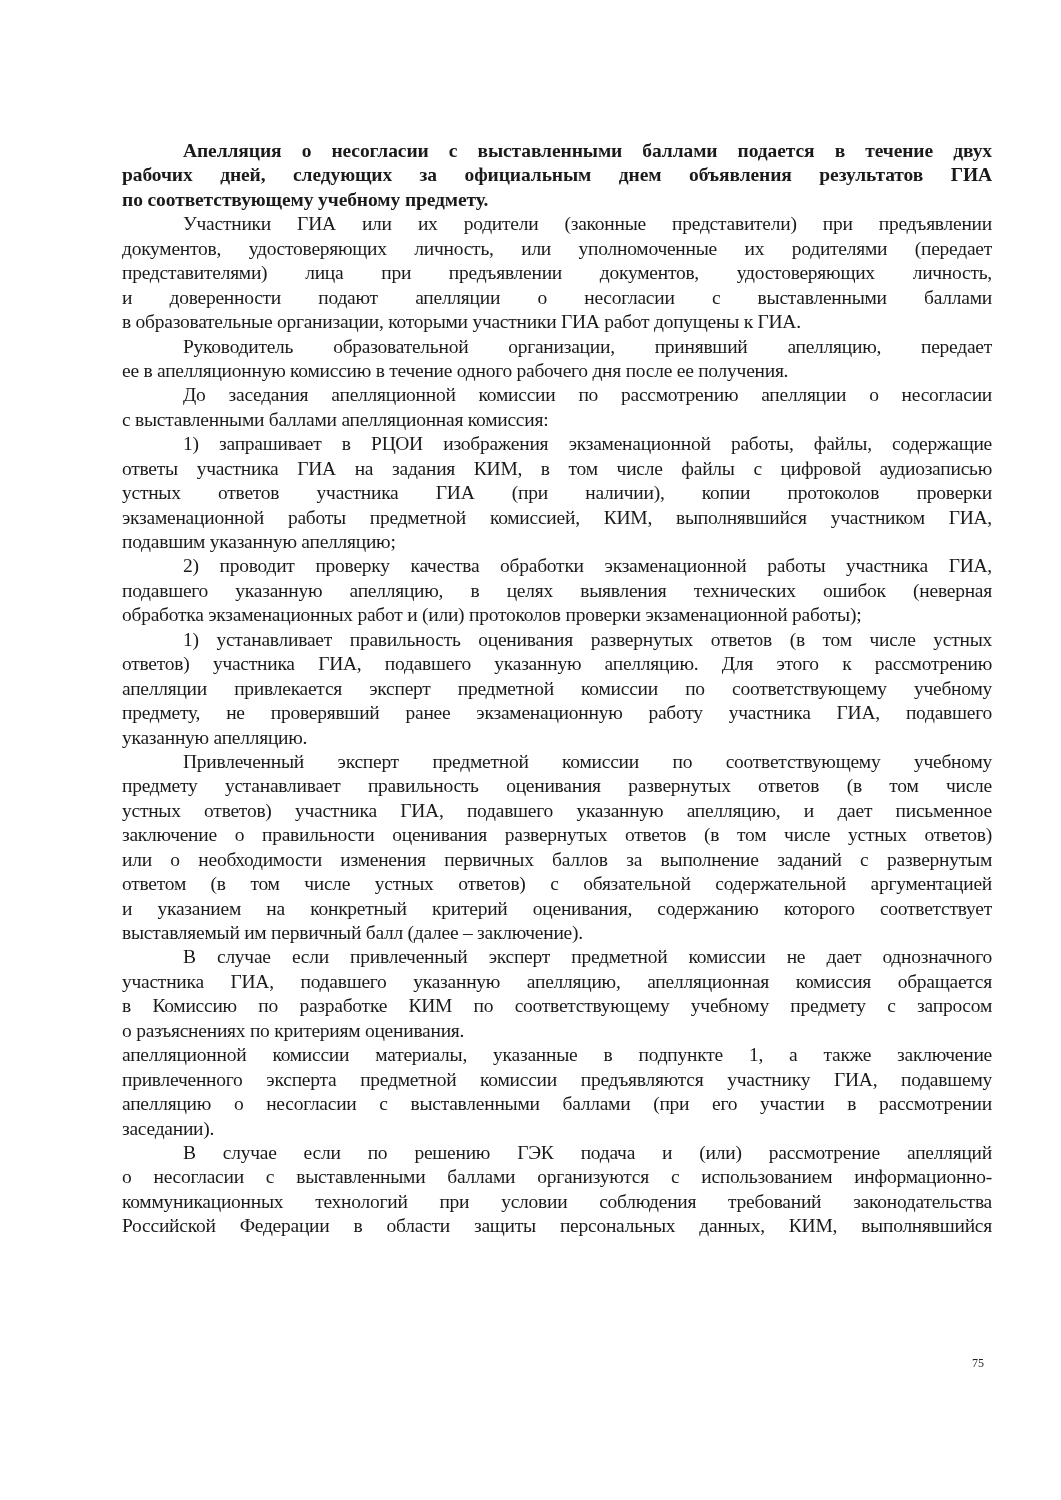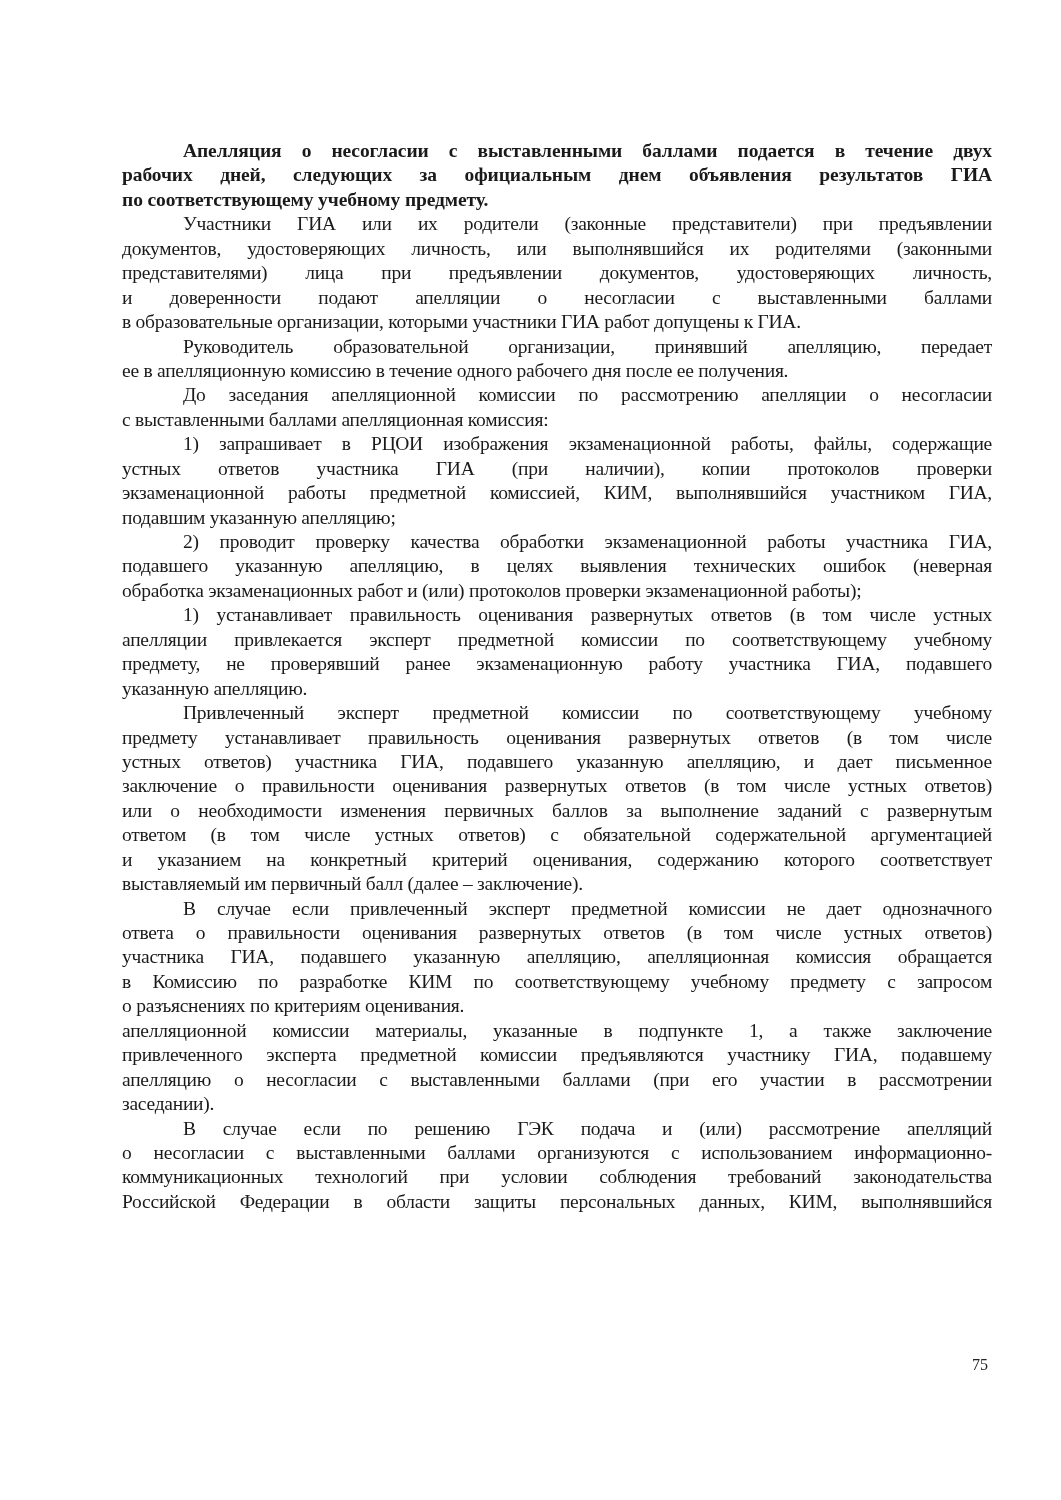--- a/index.html
+++ b/index.html
@@ -11,78 +11,79 @@
   .para { margin: 0; }
   .line {
     display: block; height: 24.45px; line-height: 24.45px; font-size: 19.5px;
     white-space: nowrap; text-align: justify; text-align-last: justify;
     transform-origin: left center; letter-spacing: -0.25px;
   }
   .line.last { text-align-last: left; }
   .line.indent { padding-left: 61px; }
   .bold .line { font-weight: bold; letter-spacing: -0.1px; }
   .page-number {
-    position: absolute; left: 972px; top: 1356px; font-size: 16px; color: #222;
+    position: absolute; left: 972px; top: 1356px; font-size: 12px; color: #222;
     font-family: "Liberation Serif", serif;
   }
 </style>
 </head>
 <body>
 
 <div class="page" id="page">
     <div class="para bold">
       <span class="line indent">Апелляция о несогласии с выставленными баллами подается в течение двух</span>
       <span class="line">рабочих дней, следующих за официальным днем объявления результатов ГИА</span>
       <span class="line last">по соответствующему учебному предмету.</span>
     </div>
     <div class="para">
       <span class="line indent">Участники ГИА или их родители (законные представители) при предъявлении</span>
-      <span class="line">документов, удостоверяющих личность, или выполнявшийся их родителями (законными</span>
+      <span class="line">документов, удостоверяющих личность, или уполномоченные их родителями (передает</span>
       <span class="line">представителями) лица при предъявлении документов, удостоверяющих личность,</span>
       <span class="line">и доверенности подают апелляции о несогласии с выставленными баллами</span>
       <span class="line last">в образовательные организации, которыми участники ГИА работ допущены к ГИА.</span>
     </div>
     <div class="para">
       <span class="line indent">Руководитель образовательной организации, принявший апелляцию, передает</span>
       <span class="line last">ее в апелляционную комиссию в течение одного рабочего дня после ее получения.</span>
     </div>
     <div class="para">
       <span class="line indent">До заседания апелляционной комиссии по рассмотрению апелляции о несогласии</span>
       <span class="line last">с выставленными баллами апелляционная комиссия:</span>
     </div>
     <div class="para">
       <span class="line indent">1) запрашивает в РЦОИ изображения экзаменационной работы, файлы, содержащие</span>
+      <span class="line">ответы участника ГИА на задания КИМ, в том числе файлы с цифровой аудиозаписью</span>
       <span class="line">устных ответов участника ГИА (при наличии), копии протоколов проверки</span>
       <span class="line">экзаменационной работы предметной комиссией, КИМ, выполнявшийся участником ГИА,</span>
       <span class="line last">подавшим указанную апелляцию;</span>
     </div>
     <div class="para">
       <span class="line indent">2) проводит проверку качества обработки экзаменационной работы участника ГИА,</span>
       <span class="line">подавшего указанную апелляцию, в целях выявления технических ошибок (неверная</span>
       <span class="line last">обработка экзаменационных работ и (или) протоколов проверки экзаменационной работы);</span>
     </div>
     <div class="para">
       <span class="line indent">1) устанавливает правильность оценивания развернутых ответов (в том числе устных</span>
+      <span class="line">ответов) участника ГИА, подавшего указанную апелляцию. Для этого к рассмотрению</span>
       <span class="line">апелляции привлекается эксперт предметной комиссии по соответствующему учебному</span>
       <span class="line">предмету, не проверявший ранее экзаменационную работу участника ГИА, подавшего</span>
       <span class="line last">указанную апелляцию.</span>
     </div>
     <div class="para">
       <span class="line indent">Привлеченный эксперт предметной комиссии по соответствующему учебному</span>
       <span class="line">предмету устанавливает правильность оценивания развернутых ответов (в том числе</span>
       <span class="line">устных ответов) участника ГИА, подавшего указанную апелляцию, и дает письменное</span>
       <span class="line">заключение о правильности оценивания развернутых ответов (в том числе устных ответов)</span>
       <span class="line">или о необходимости изменения первичных баллов за выполнение заданий с развернутым</span>
       <span class="line">ответом (в том числе устных ответов) с обязательной содержательной аргументацией</span>
       <span class="line">и указанием на конкретный критерий оценивания, содержанию которого соответствует</span>
       <span class="line last">выставляемый им первичный балл (далее – заключение).</span>
     </div>
     <div class="para">
       <span class="line indent">В случае если привлеченный эксперт предметной комиссии не дает однозначного</span>
-      <span class="line">ответа о правильности оценивания развернутых ответов (в том числе устных ответов)</span>
       <span class="line">участника ГИА, подавшего указанную апелляцию, апелляционная комиссия обращается</span>
       <span class="line">в Комиссию по разработке КИМ по соответствующему учебному предмету с запросом</span>
       <span class="line last">о разъяснениях по критериям оценивания.</span>
     </div>
     <div class="para">
       <span class="line">апелляционной комиссии материалы, указанные в подпункте 1, а также заключение</span>
       <span class="line">привлеченного эксперта предметной комиссии предъявляются участнику ГИА, подавшему</span>
       <span class="line">апелляцию о несогласии с выставленными баллами (при его участии в рассмотрении</span>
       <span class="line last">заседании).</span>
     </div>

